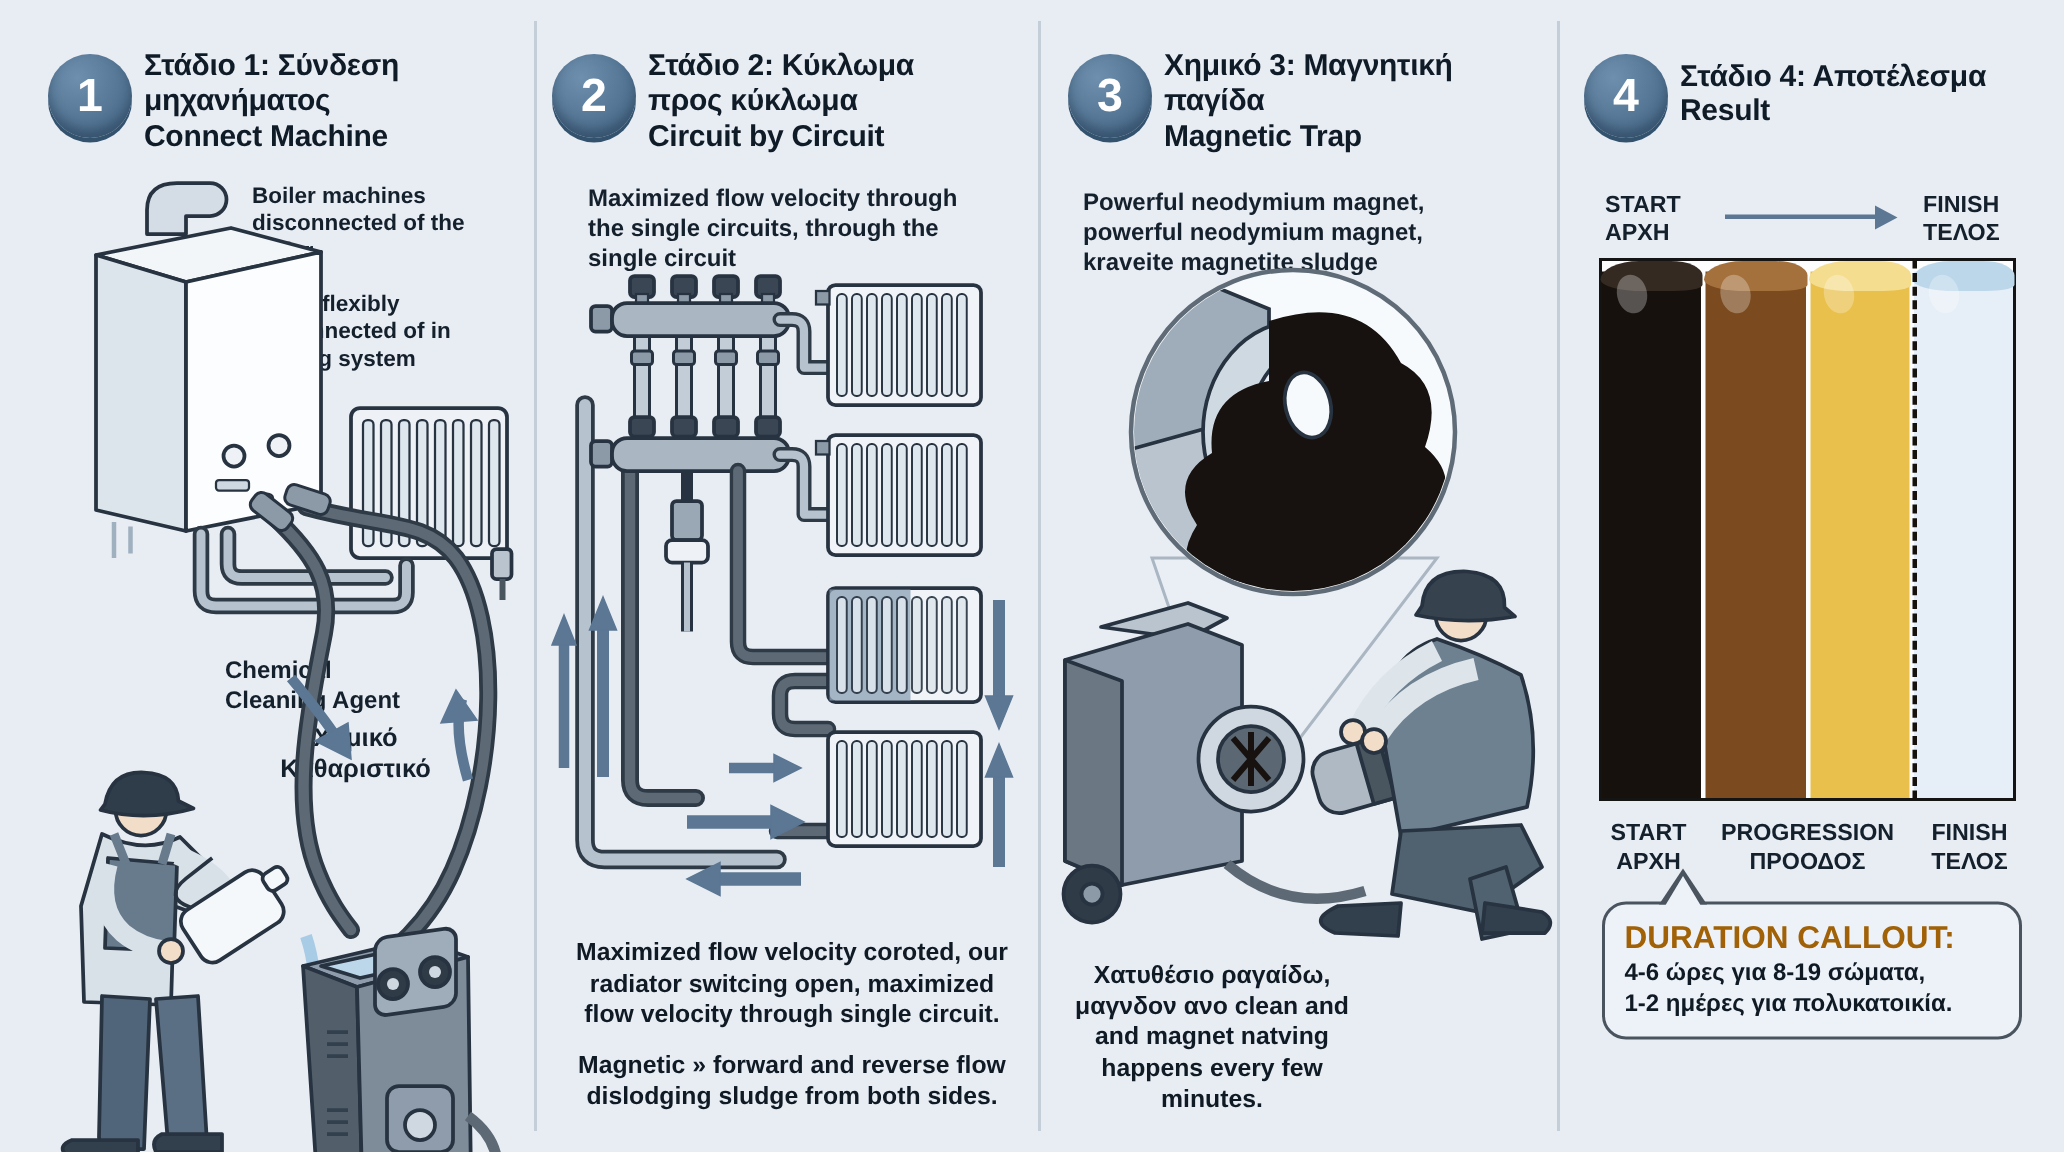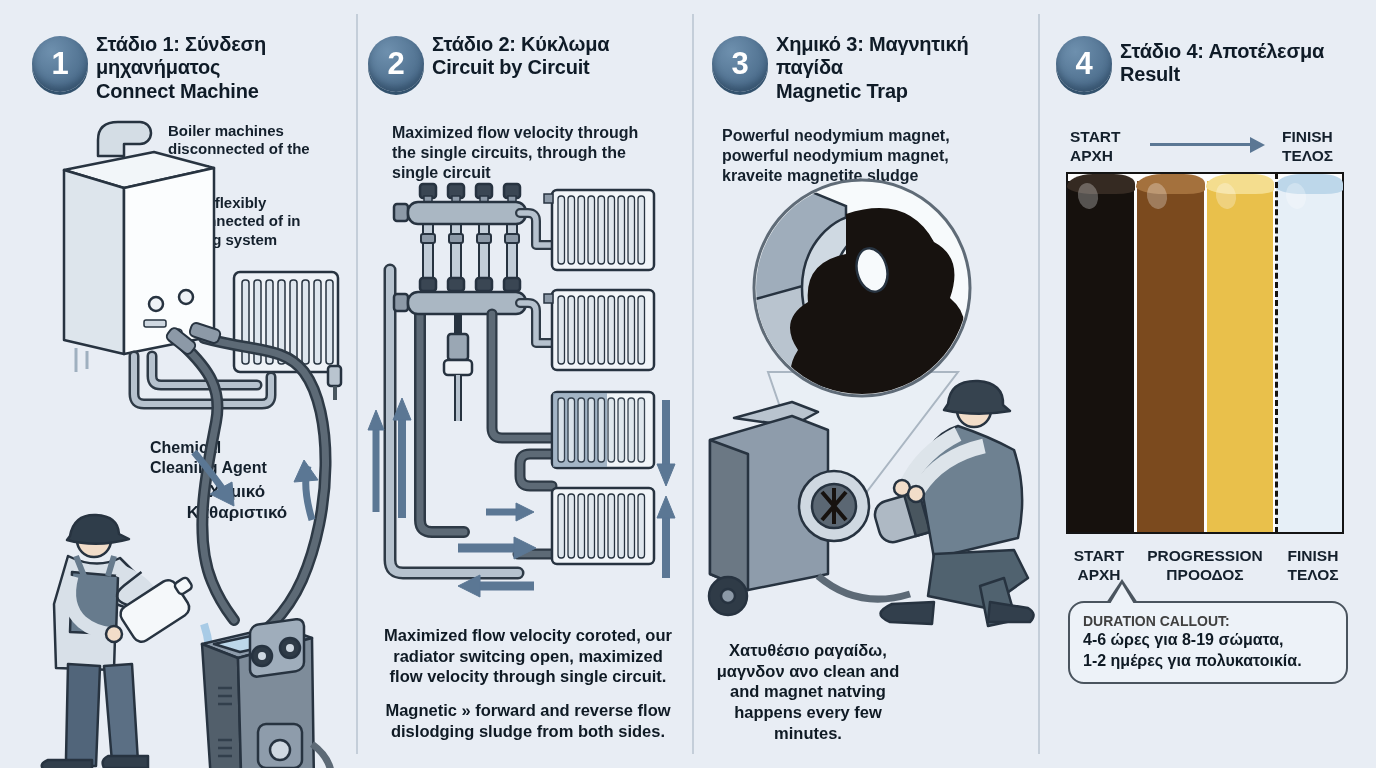--- a/index.html
+++ b/index.html
@@ -34,21 +34,21 @@
   .liquid:after{content:"";position:absolute;top:2px;left:15%;width:30%;height:26px;border-radius:50%;
                 background:rgba(255,255,255,.28);transform:rotate(-12deg);}
   .dash-line{position:absolute;top:-1px;bottom:-1px;left:calc(75% + 1px);border-left:3.5px dashed #15120e;}
   .plabel{position:absolute;top:546px;text-align:center;font-weight:700;font-size:15.5px;line-height:1.25;color:#14202c;}
   .callout{position:absolute;left:1068px;top:601px;width:280px;box-sizing:border-box;
            border:2.5px solid #4a545e;border-radius:16px;background:#edf2f8;padding:9px 13px 11px;}
   .callout .ptr{position:absolute;top:-24px;left:36px;width:0;height:0;
                 border-left:16px solid transparent;border-right:16px solid transparent;border-bottom:24px solid #4a545e;}
   .callout .ptr2{position:absolute;top:-19px;left:40px;width:0;height:0;
                  border-left:12px solid transparent;border-right:12px solid transparent;border-bottom:20px solid #edf2f8;}
-  .c-title{font-weight:800;font-size:14px;line-height:1.3;color:#404040;}
+  .c-title{font-weight:800;font-size:21px;line-height:1.3;color:#a16207;}
   .c-body{font-weight:600;font-size:16px;line-height:1.28;color:#0f1a24;}
 </style>
 </head>
 <body>
 
 <div class="canvas">
 
   <div class="divider" style="left:356px"></div>
   <div class="divider" style="left:692px"></div>
   <div class="divider" style="left:1038px"></div>
@@ -162,20 +162,21 @@
       <circle cx="286" cy="716" r="15" fill="#2f3b47"></circle>
         <circle cx="286" cy="716" r="5" fill="#8c99a7"></circle>
     </g>
   </svg>
 
   <div class="badge" style="left:368px;top:36px">
     <span>2</span>
   </div>
   <div class="title" style="left:432px;top:33px;width:240px">
     <div>Στάδιο 2: Κύκλωμα</div>
+    <div>προς κύκλωμα</div>
     <div>Circuit by Circuit</div>
   </div>
   <div class="sub" style="left:392px;top:123px;width:258px">Maximized flow velocity through the single circuits, through the single circuit</div>
   <div class="bodytxt" style="left:376px;top:625px;width:304px">
     <b>Maximized</b><span> flow velocity coroted, our radiator switcing open, maximized flow velocity through single circuit.</span>
   </div>
   <div class="bodytxt" style="left:380px;top:700px;width:296px">Magnetic » forward and reverse flow dislodging sludge from both sides.</div>
 
   <svg style="left:368px;top:182px" width="312" height="436" viewBox="0 0 312 436">
 

